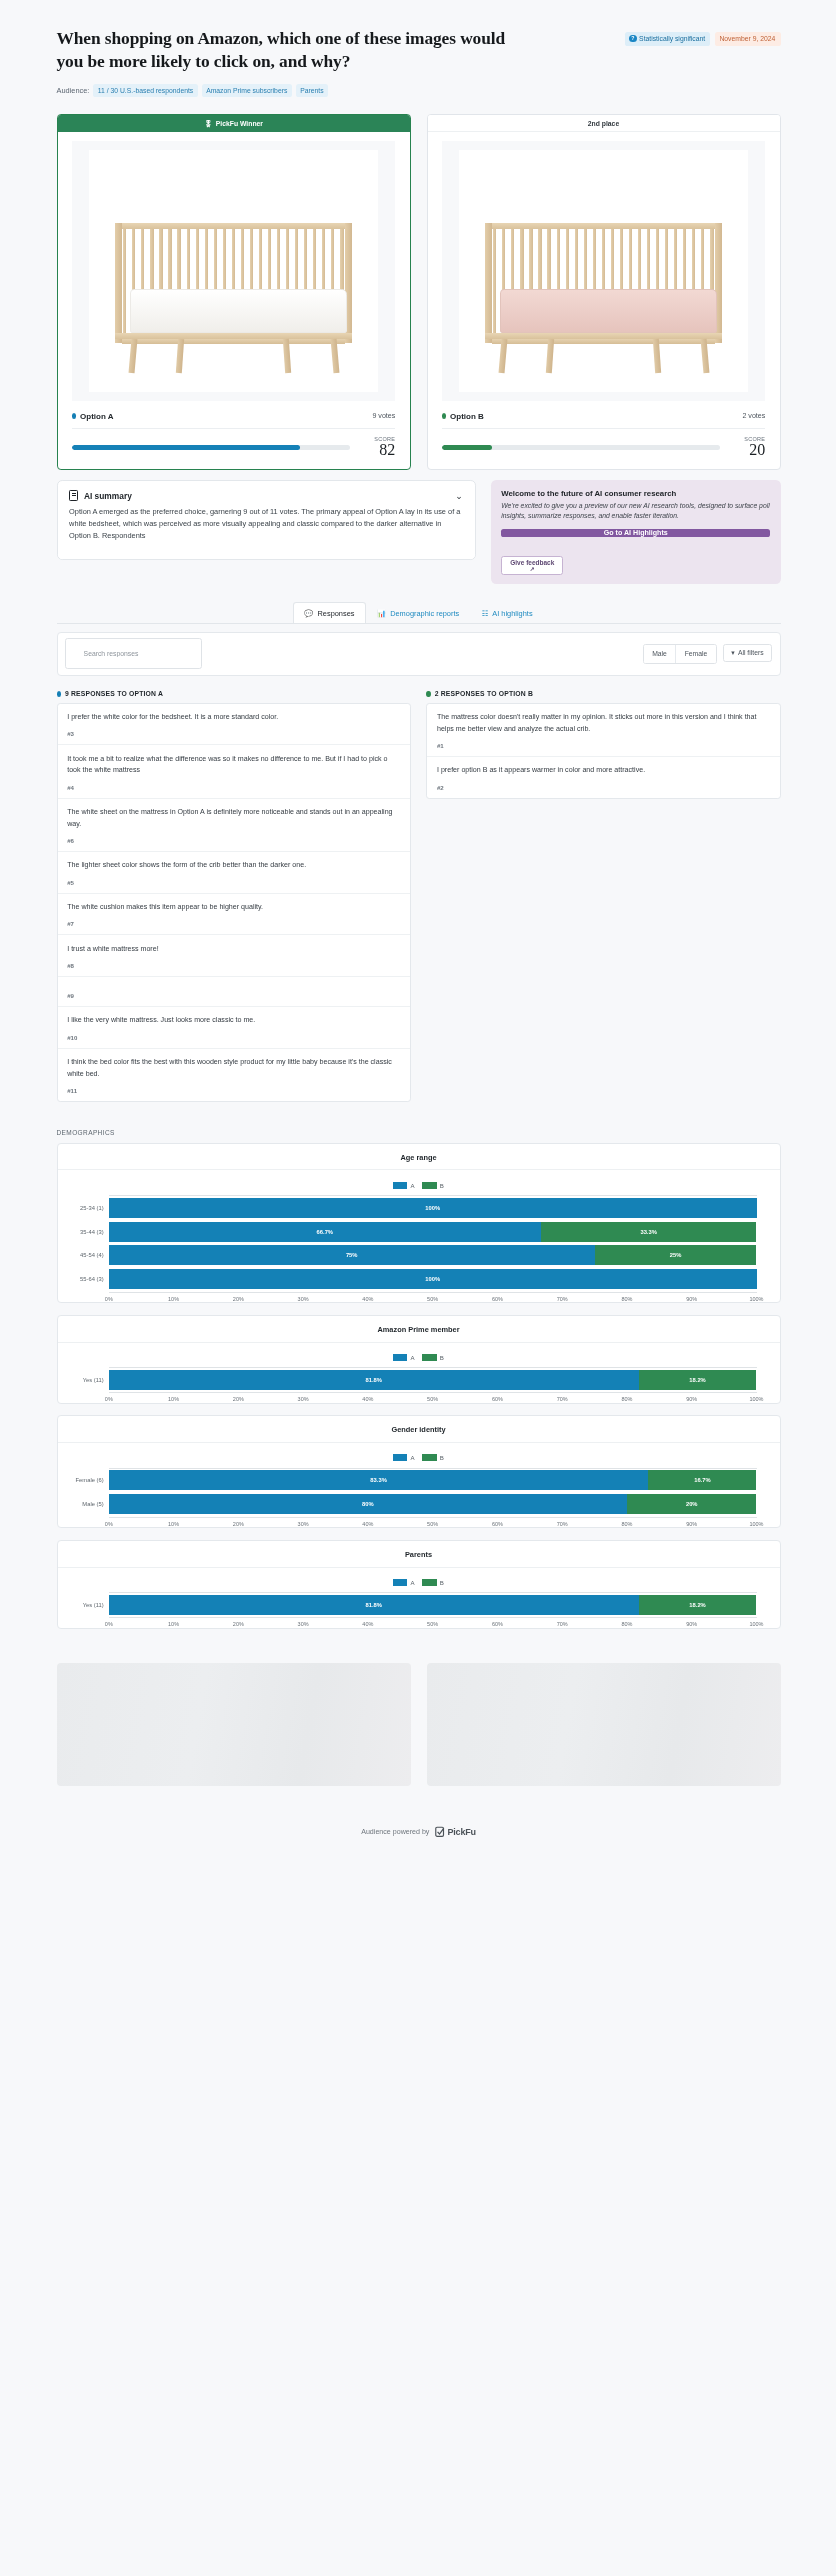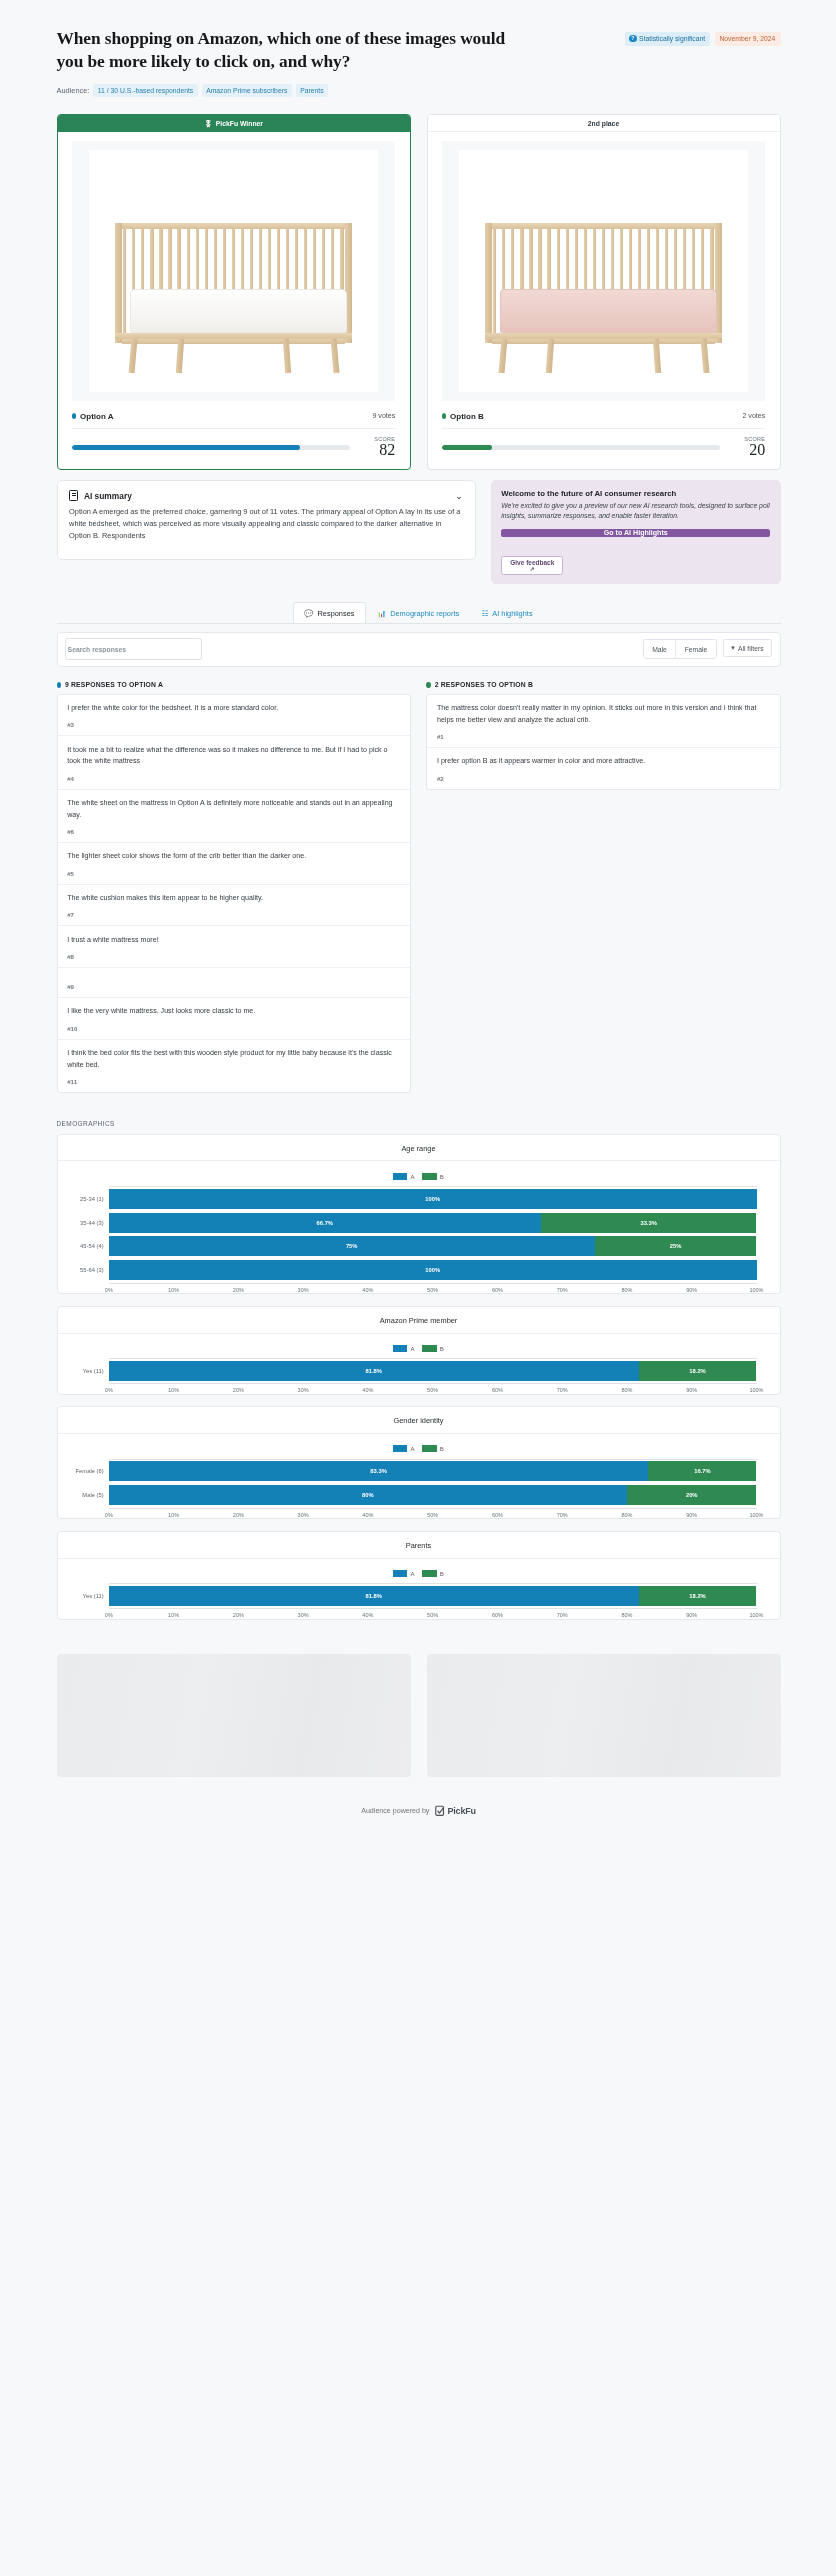--- a/index.html
+++ b/index.html
@@ -193,24 +193,23 @@
     color: #22272c; background: #fff; border-color: #e2e6ea;
     border-radius: 3.2px 3.2px 0 0;
   }
 
   
   .searchbar {
     background: #fff; border: 0.6px solid #e4e8ec; border-radius: 3.9px;
     margin-top: 7.8px; padding: 5.8px 7.1px; display: flex; align-items: center;
   }
   .search-input {
-    width: 137px; height: 22px; border: 0.6px solid #dfe3e7; border-radius: 2.6px;
-    font-size: 6.8px; padding: 0 2px; color: #4d555d; font-family: "Liberation Sans", sans-serif;
+    width: 137px; height: 31px; border: 0.6px solid #dfe3e7; border-radius: 2.6px;
+    font-size: 6.8px; padding: 0 18px; color: #4d555d; font-family: "Liberation Sans", sans-serif;
     background: #fff;
-    font-weight: bold;
   }
   .search-input::placeholder { color: #8e959c; }
   .filters { margin-left: auto; display: flex; align-items: stretch; gap: 5.8px; }
   .seg { display: flex; border: 0.6px solid #dfe3e7; border-radius: 2.6px; overflow: hidden; }
   .seg-btn {
     font-size: 6.8px; color: #4d555d; background: #fff; border: none;
     padding: 0 8.4px; height: 18px; font-family: "Liberation Sans", sans-serif;
   }
   .seg-btn + .seg-btn { border-left: 0.6px solid #e6eaee; }
   .allf {
@@ -233,21 +232,21 @@
   .resp-num { font-size: 6.1px; color: #6d757d; margin-top: 6.5px; font-weight: 700; }
 
   
   .demo-label {
     font-size: 6.5px; letter-spacing: 0.4px; color: #5d666f; margin-top: 27px; margin-bottom: 6.5px;
   }
   .chart-card {
     background: #fff; border: 0.6px solid #e4e8ec; border-radius: 3.9px;
     padding: 9px 0 6.5px 0; margin-bottom: 11.6px;
   }
-  .chart-title { text-align: center; font-size: 7.4px; font-weight: 400; color: #1f252a; }
+  .chart-title { text-align: center; font-size: 7.4px; font-weight: 700; color: #1f252a; }
   .chart-rule { height: 0.6px; background: #edf0f2; margin: 7.8px 0 0 0; }
   .legend { display: flex; justify-content: center; gap: 7.8px; margin: 11.6px 0 6.5px 0; }
   .legend-item { display: flex; align-items: center; gap: 3.2px; font-size: 6.1px; color: #5a6269; }
   .sw { width: 14.2px; height: 7.1px; display: inline-block; }
   .sw.a { background: #1481b6; }
   .sw.b { background: #2f8a52; }
 
   .plot { padding: 0 23px 0 10.3px; }
   .bar-row { display: flex; align-items: center; height: 20px; }
   .bar-row + .bar-row { margin-top: 3.9px; }
@@ -269,21 +268,21 @@
   .xtick span { position: absolute; left: 0; transform: translateX(-50%); white-space: nowrap; }
   .xtick:last-child span { left: 100%; }
 
   
   .ph-row { display: flex; gap: 16px; margin-top: 34px; }
   .ph {
     flex: 1; height: 123px; border-radius: 3.9px;
     background: linear-gradient(100deg,#e9ebed 0%,#eceef0 40%,#e7e9eb 70%,#ededef 100%);
   }
   .footer {
-    margin-top: 28px; padding-bottom: 22px;
+    margin-top: 40px; padding-bottom: 22px;
     display: flex; align-items: center; justify-content: center; gap: 5.2px;
   }
   .footer-text { font-size: 7.1px; color: #6f767d; }
   .logo { display: flex; align-items: center; gap: 2.6px; }
   .logo-word { font-size: 9px; font-weight: 700; color: #4b5258; letter-spacing: -0.2px; }
 </style>
 </head>
 <body>
 
 <div class="page">

